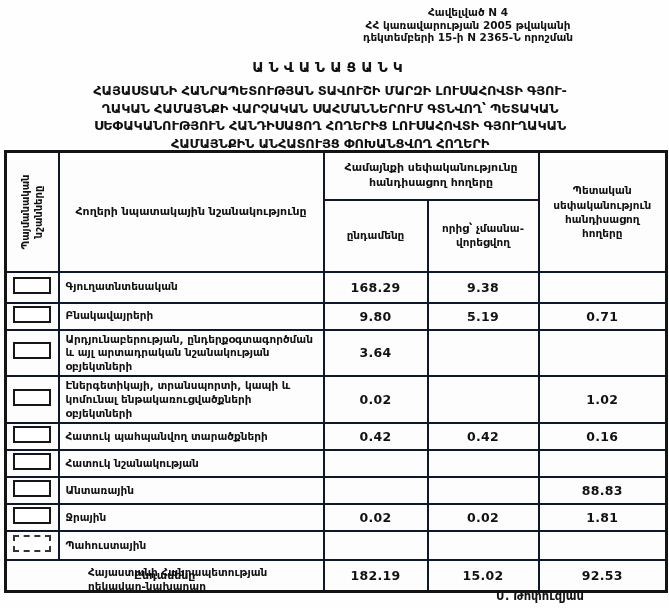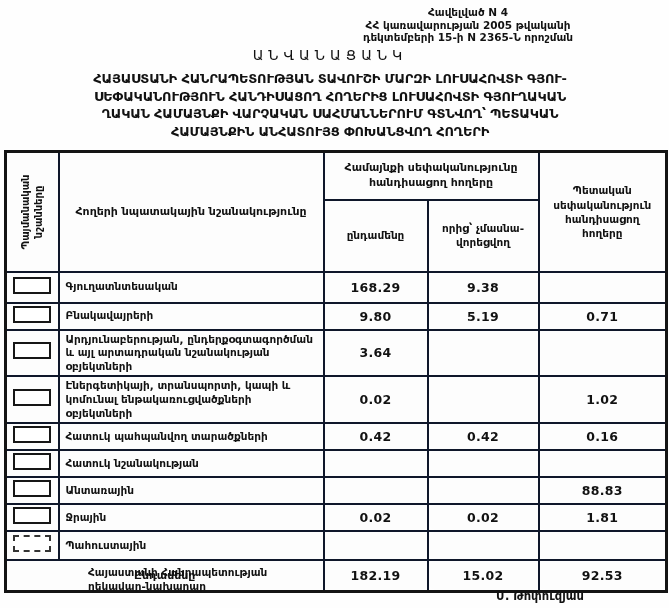--- a/index.html
+++ b/index.html
@@ -9,21 +9,21 @@
   }
 
   
   .appendix-note {
     position:absolute; top:6px; left:348px; width:240px;
     text-align:center; font-size:10.5px; font-weight:bold; line-height:12.5px;
   }
 
   
   .title-block { position:absolute; top:47px; left:4px; width:652px; text-align:center; }
-  .main-title { margin:0 0 7px 0; font-size:14px; font-weight:normal; letter-spacing:5px; }
+  .main-title { margin:12px 0 7px 0; font-size:14px; font-weight:bold; letter-spacing:5px; }
   .subtitle-line { font-size:13px; font-weight:bold; line-height:17.5px; letter-spacing:-0.2px; }
 
   
   table.land-table {
     position:absolute; top:150px; left:4px; width:661px;
     border-collapse:collapse; table-layout:fixed;
     border:3px solid #141414;
   }
   .land-table th, .land-table td {
     border:2px solid #0f172a; padding:2px 5px; background:#fdfdfd;
@@ -92,22 +92,22 @@
   <div class="appendix-note">
     <div>Հավելված N 4</div>
     <div>ՀՀ կառավարության 2005 թվականի</div>
     <div>դեկտեմբերի 15-ի N 2365-Ն որոշման</div>
   </div>
 
   <div class="title-block">
     <div class="main-title">ԱՆՎԱՆԱՑԱՆԿ</div>
     <div class="subtitle">
       <div class="subtitle-line">ՀԱՅԱՍՏԱՆԻ ՀԱՆՐԱՊԵՏՈՒԹՅԱՆ ՏԱՎՈՒՇԻ ՄԱՐԶԻ ԼՈՒՍԱՀՈՎՏԻ ԳՅՈՒ-</div>
+      <div class="subtitle-line">ՂԱԿԱՆ ՀԱՄԱՅՆՔԻ ՎԱՐՉԱԿԱՆ ՍԱՀՄԱՆՆԵՐՈՒՄ ԳՏՆՎՈՂ՝ ՊԵՏԱԿԱՆ</div>
       <div class="subtitle-line">ՍԵՓԱԿԱՆՈՒԹՅՈՒՆ ՀԱՆԴԻՍԱՑՈՂ ՀՈՂԵՐԻՑ ԼՈՒՍԱՀՈՎՏԻ ԳՅՈՒՂԱԿԱՆ</div>
-      <div class="subtitle-line">ՂԱԿԱՆ ՀԱՄԱՅՆՔԻ ՎԱՐՉԱԿԱՆ ՍԱՀՄԱՆՆԵՐՈՒՄ ԳՏՆՎՈՂ՝ ՊԵՏԱԿԱՆ</div>
       <div class="subtitle-line">ՀԱՄԱՅՆՔԻՆ ԱՆՀԱՏՈՒՅՑ ՓՈԽԱՆՑՎՈՂ ՀՈՂԵՐԻ</div>
     </div>
   </div>
 
   <table class="land-table">
     <colgroup>
       <col style="width:53px">
         <col style="width:265px">
         <col style="width:104px">
         <col style="width:111px">

